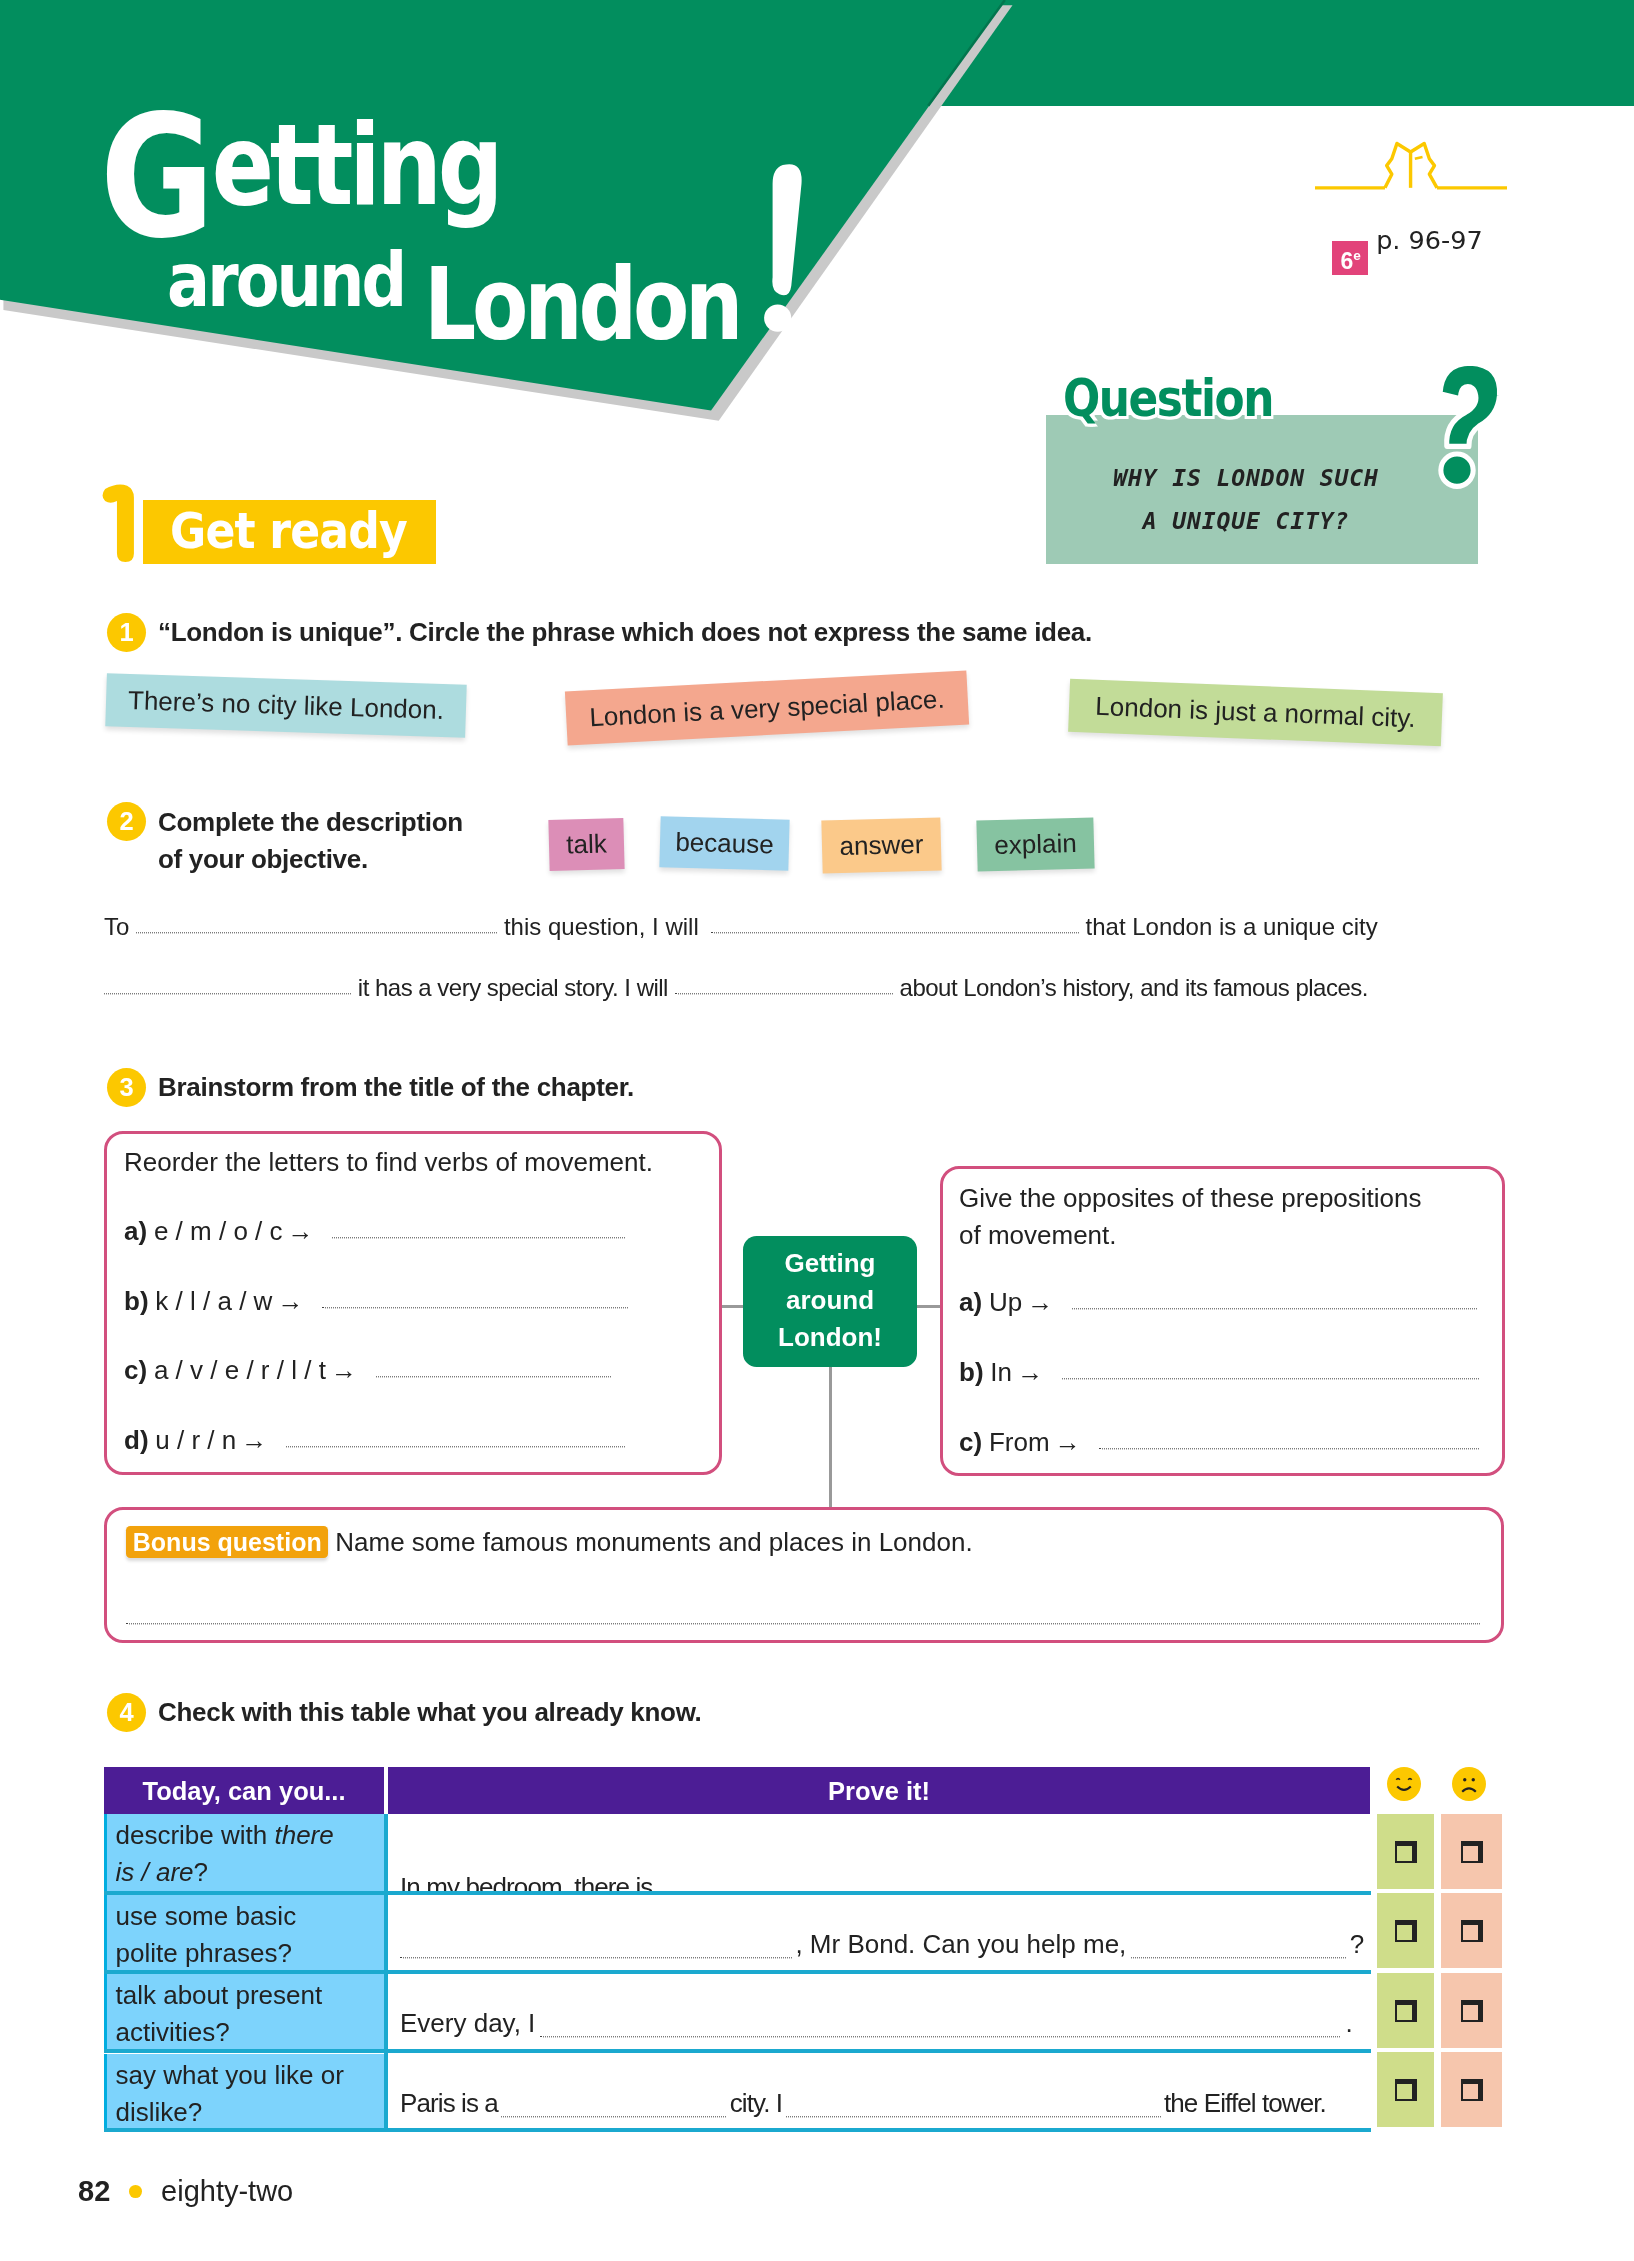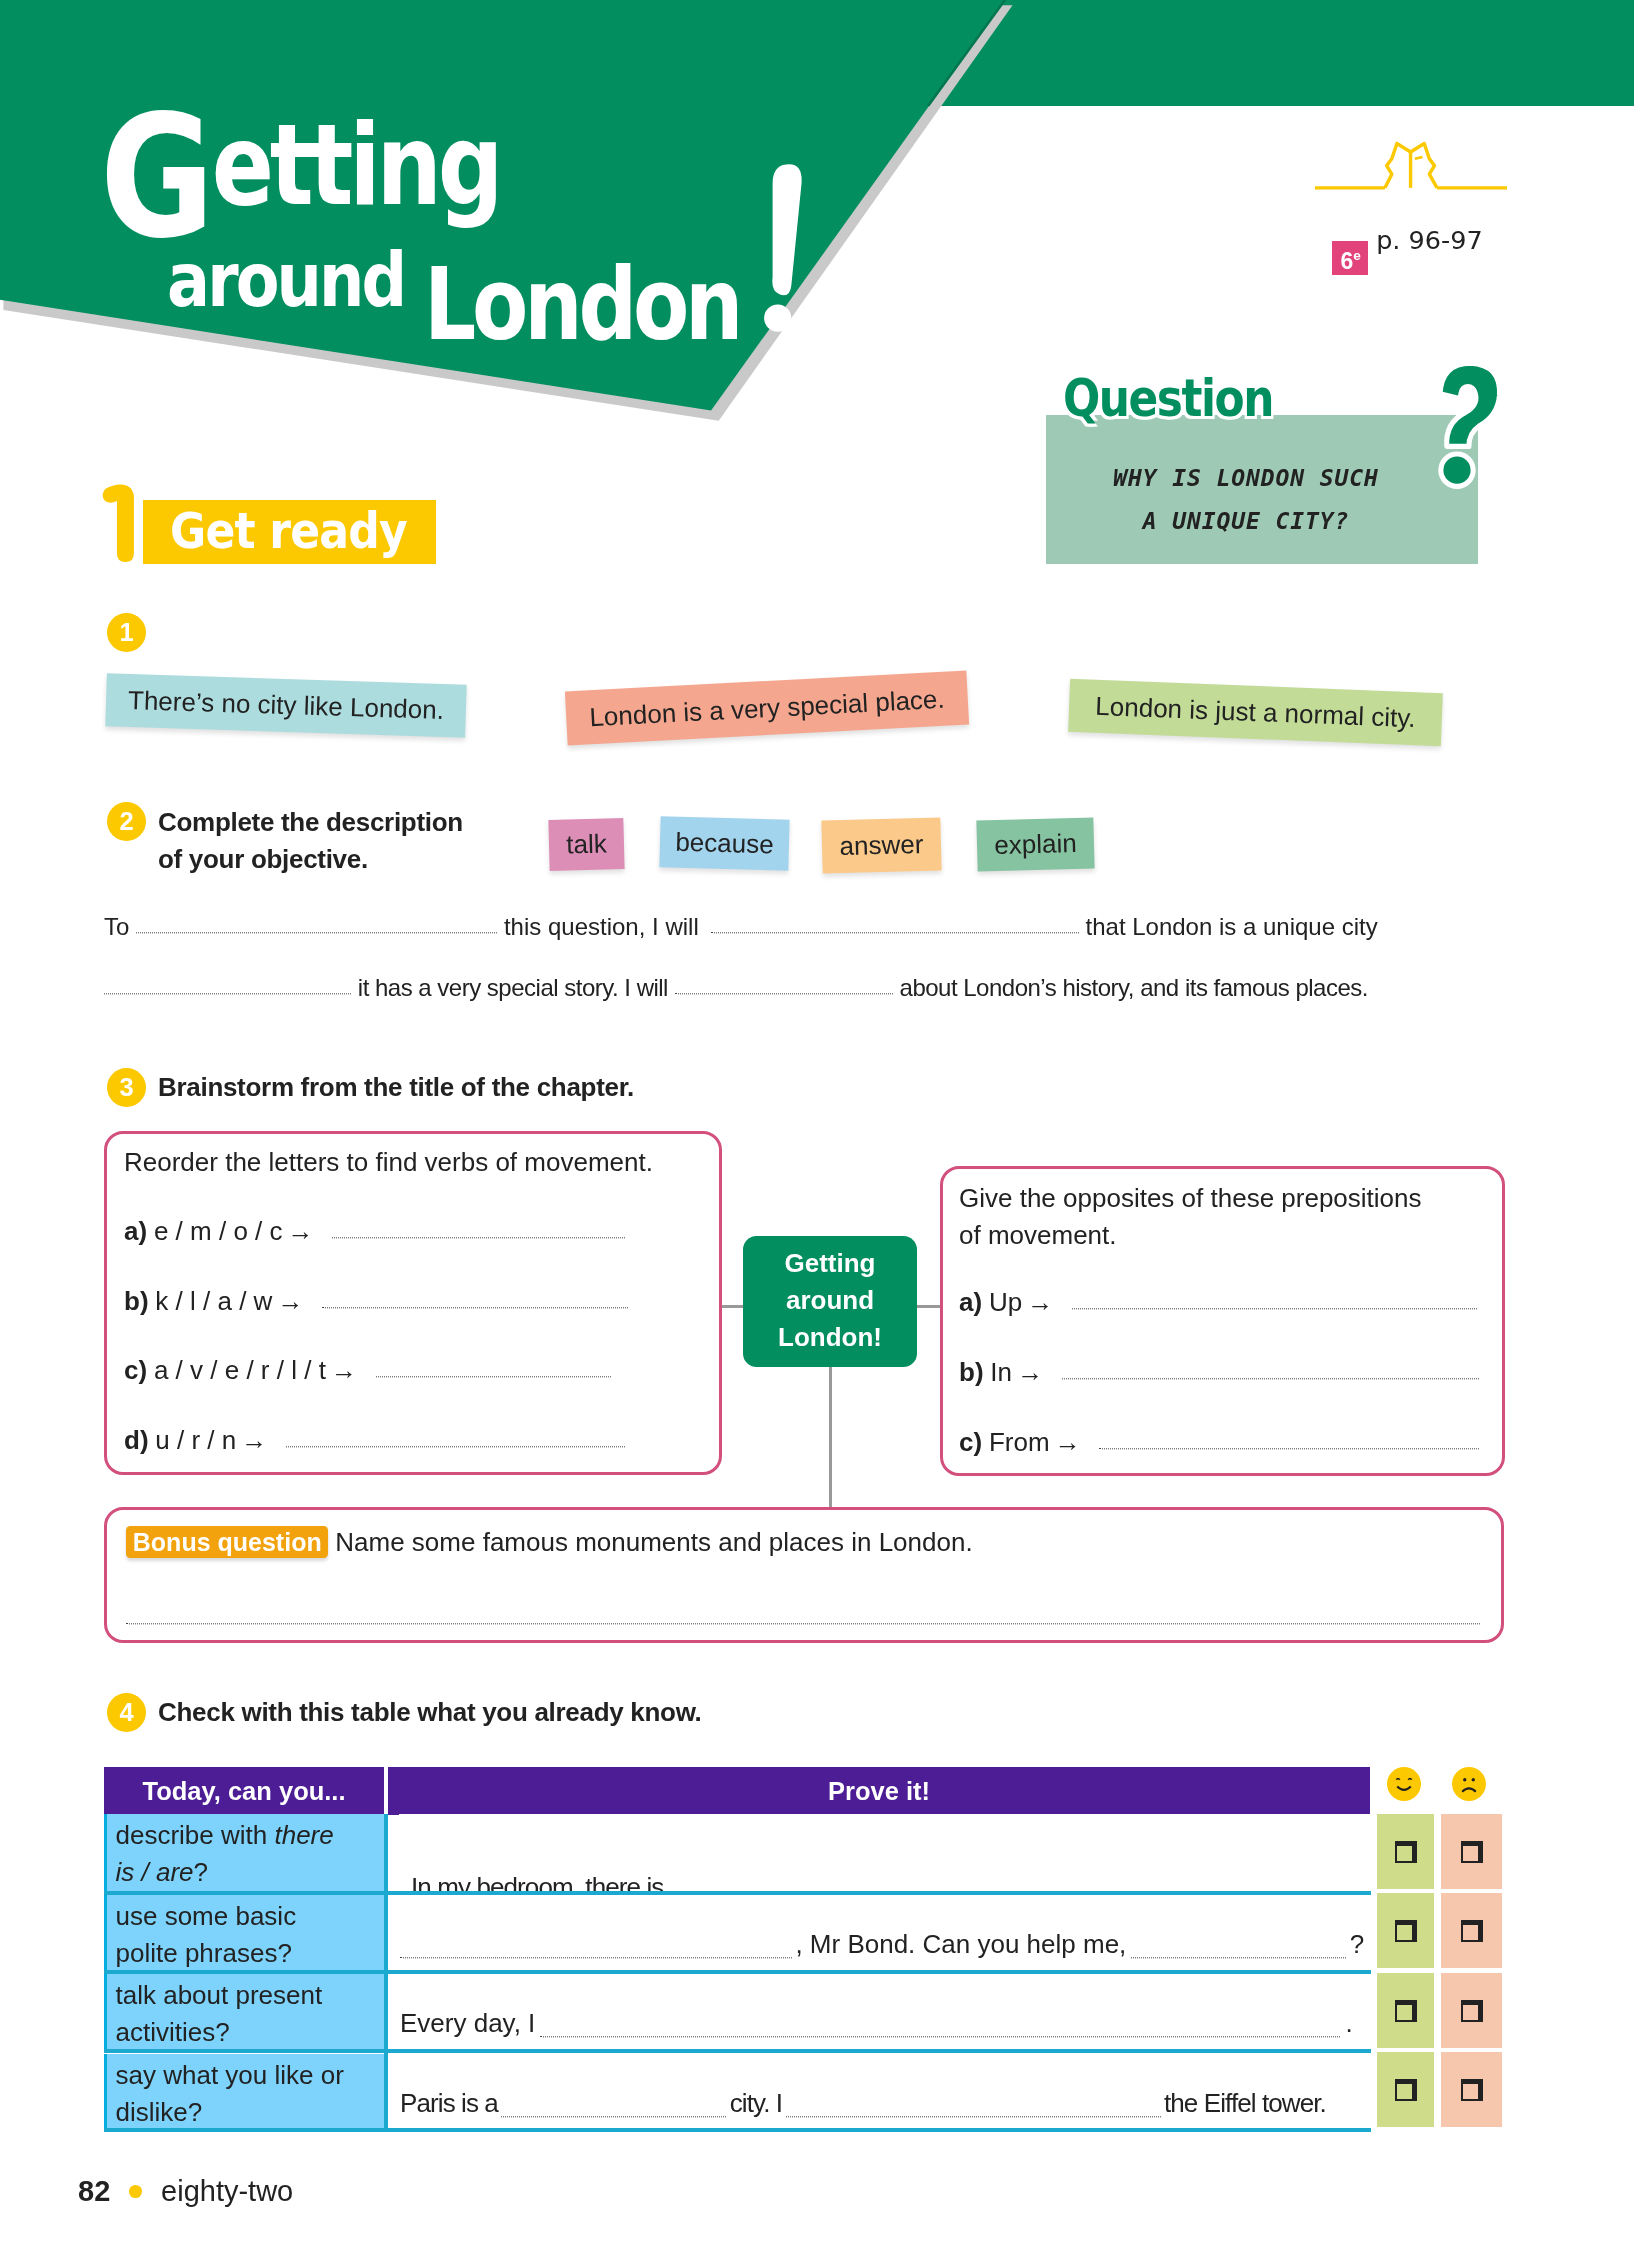--- a/index.html
+++ b/index.html
@@ -109,20 +109,21 @@
 </div>
 
 <svg class="sec-num" viewBox="0 0 46 96">
   <path d="M6 8 Q20 0 32 4 Q40 8 40 18 L40 84 Q40 94 30 94 Q20 94 20 84 L20 22 Q12 26 6 22 Q0 16 6 8 Z" fill="#fcc800"></path>
 </svg>
 <div class="sec-bar"></div>
 <div class="sec-title">Get ready</div>
 
 <div class="ex" style="left:107px; top:613px;">
   <div class="ex-num">1</div>
+  <div class="ex-text">“London is unique”. Circle the phrase which does not express the same idea.</div>
 </div>
 <div class="sticky" style="left:106px; top:679px; width:360px; height:53px; background:#addcdf; transform:rotate(1.8deg);">There’s no city like London.</div>
 <div class="sticky" style="left:566px; top:681px; width:402px; height:54px; background:#f4a78e; transform:rotate(-3deg);">London is a very special place.</div>
 <div class="sticky" style="left:1069px; top:686px; width:373px; height:53px; background:#c2dc98; transform:rotate(2.2deg);">London is just a normal city.</div>
 
 <div class="ex" style="left:107px; top:804px; align-items:flex-start;">
   <div class="ex-num" style="margin-top:-1.7px;">2</div>
   <div class="ex-text">
     <div>Complete the description</div>
     <div>of your objective.</div>
@@ -237,21 +238,21 @@
     <path d="M12 23 Q20 31 28 23" stroke="#222" stroke-width="2.5" fill="none"></path>
   </svg>
   <svg class="smiley" style="left:1452px; top:1767px;" viewBox="0 0 40 40">
     <circle cx="20" cy="20" r="20" fill="#fcc800"></circle>
     <circle cx="15" cy="15" r="2" fill="#222"></circle>
     <circle cx="25" cy="15" r="2" fill="#222"></circle>
     <path d="M12 29 Q20 21 28 29" stroke="#222" stroke-width="2.5" fill="none"></path>
   </svg>
 
   <div class="row-label" style="left:104px; top:1814px; width:284px; height:77px;"><span>describe with </span><em>there</em><br><em>is / are</em><span>?</span></div>
-  <div class="row-prove" style="left:388px; top:1814px; width:982px; height:99px;margin-left:11px;">
+  <div class="row-prove" style="left:388px; top:1814px; width:982px; height:99px;">
       <span style="letter-spacing:-0.9px;">In my bedroom, there is</span>
       <span class="dots" style="width:673px; margin:0 3.4px;"></span>
       <span>.</span>
     </div>
   <div class="row-sep" style="left:104px; top:1891px; width:1267px;"></div>
 
   <div class="row-label" style="left:104px; top:1895px; width:284px; height:75px;">
       <div>use some basic</div>
       <div>polite phrases?</div>
     </div>

